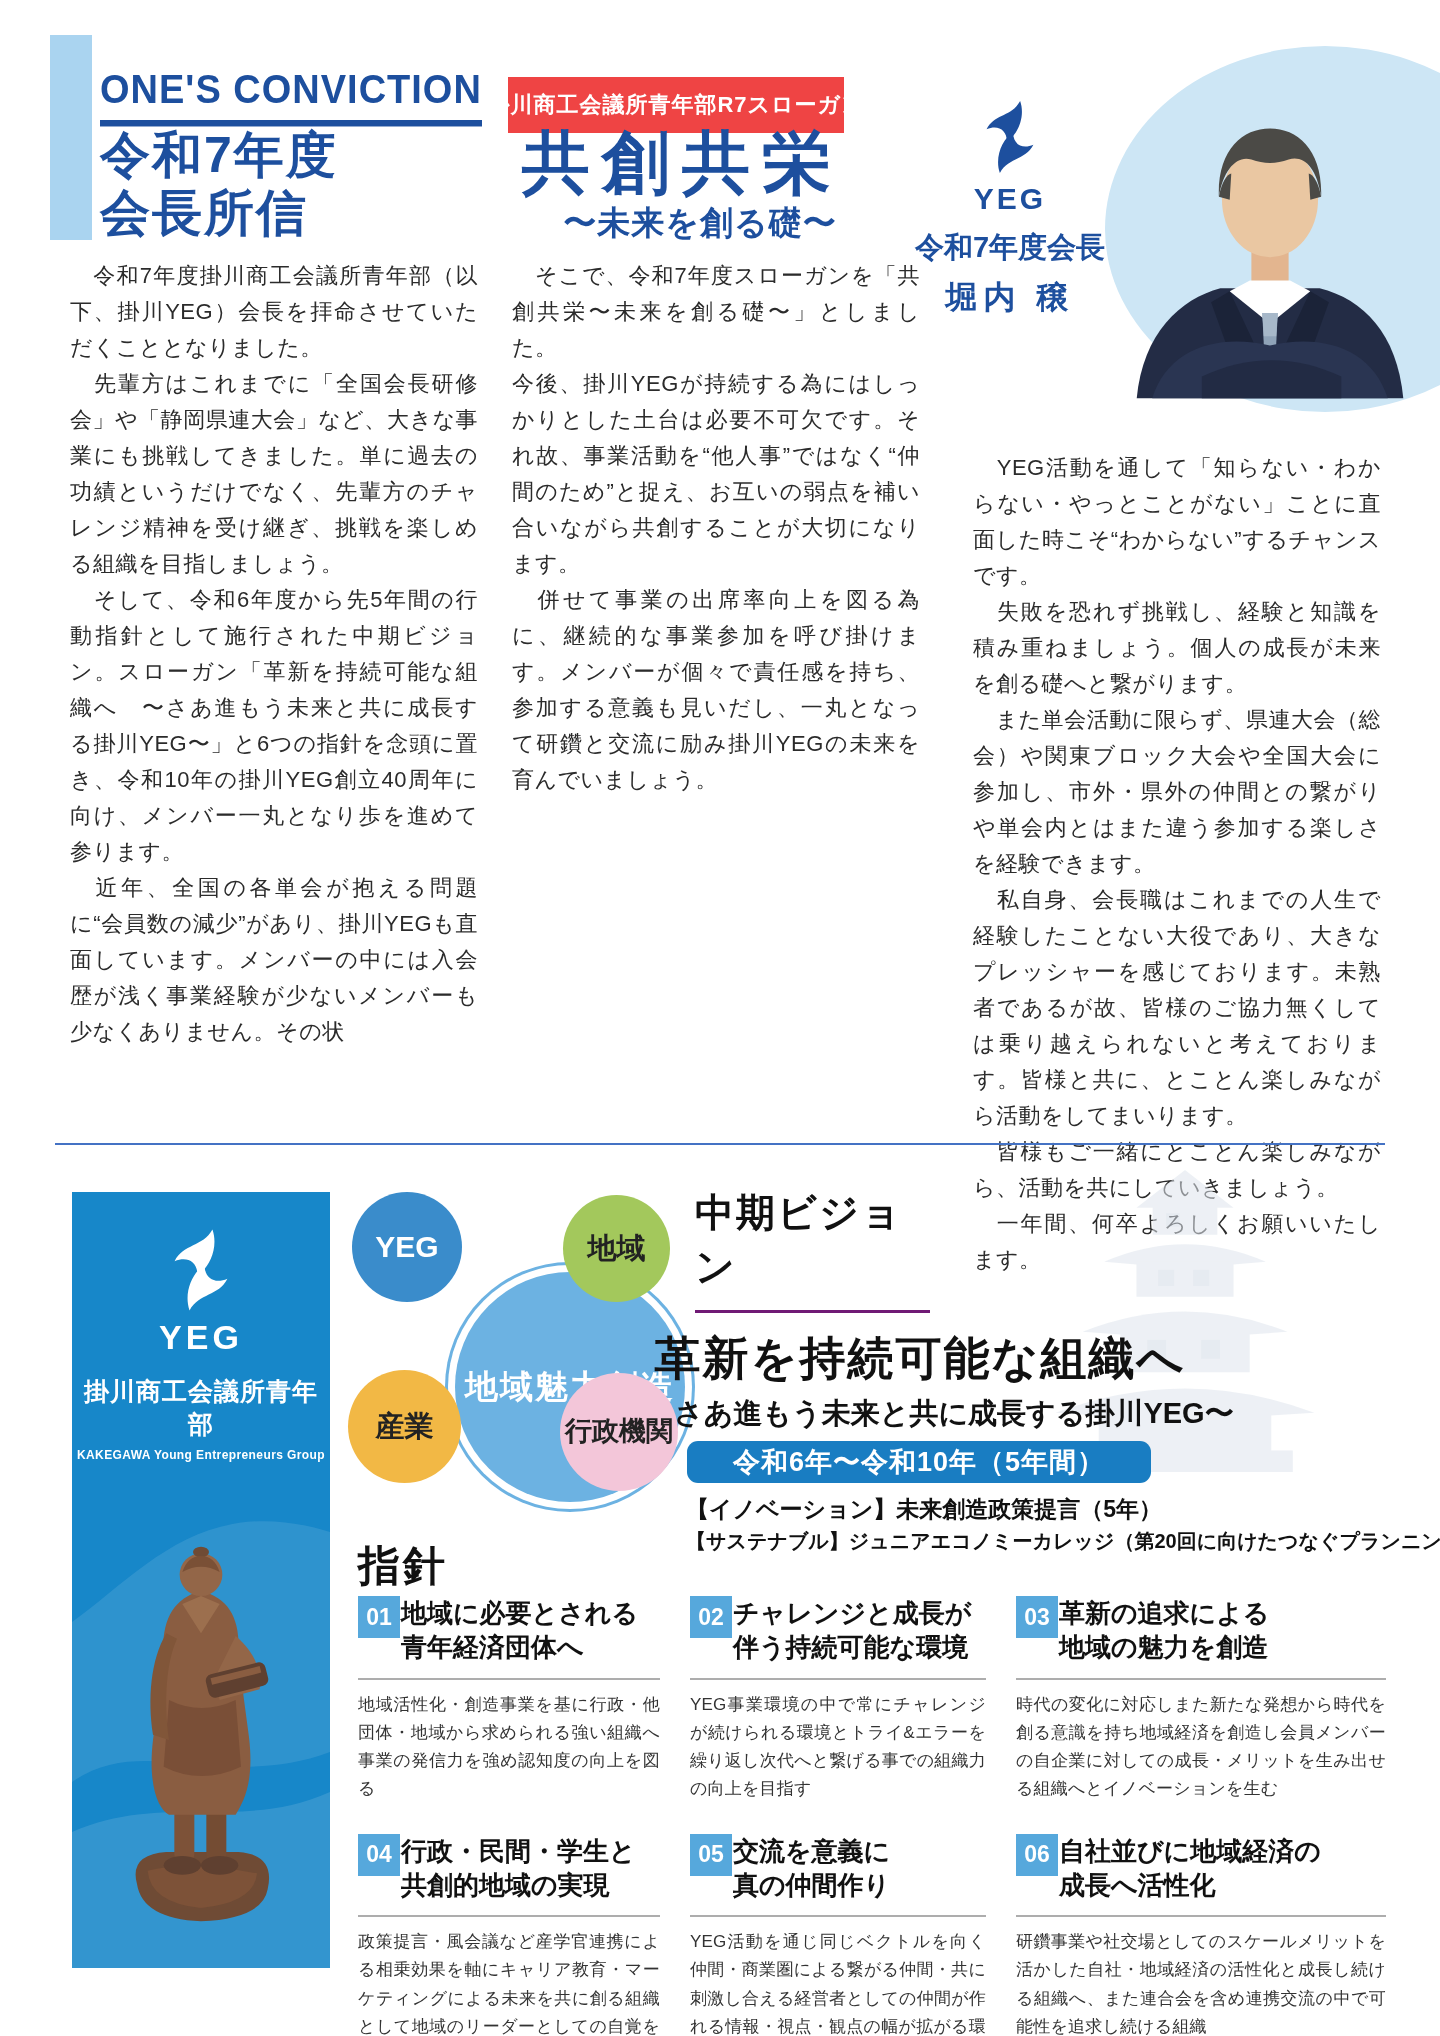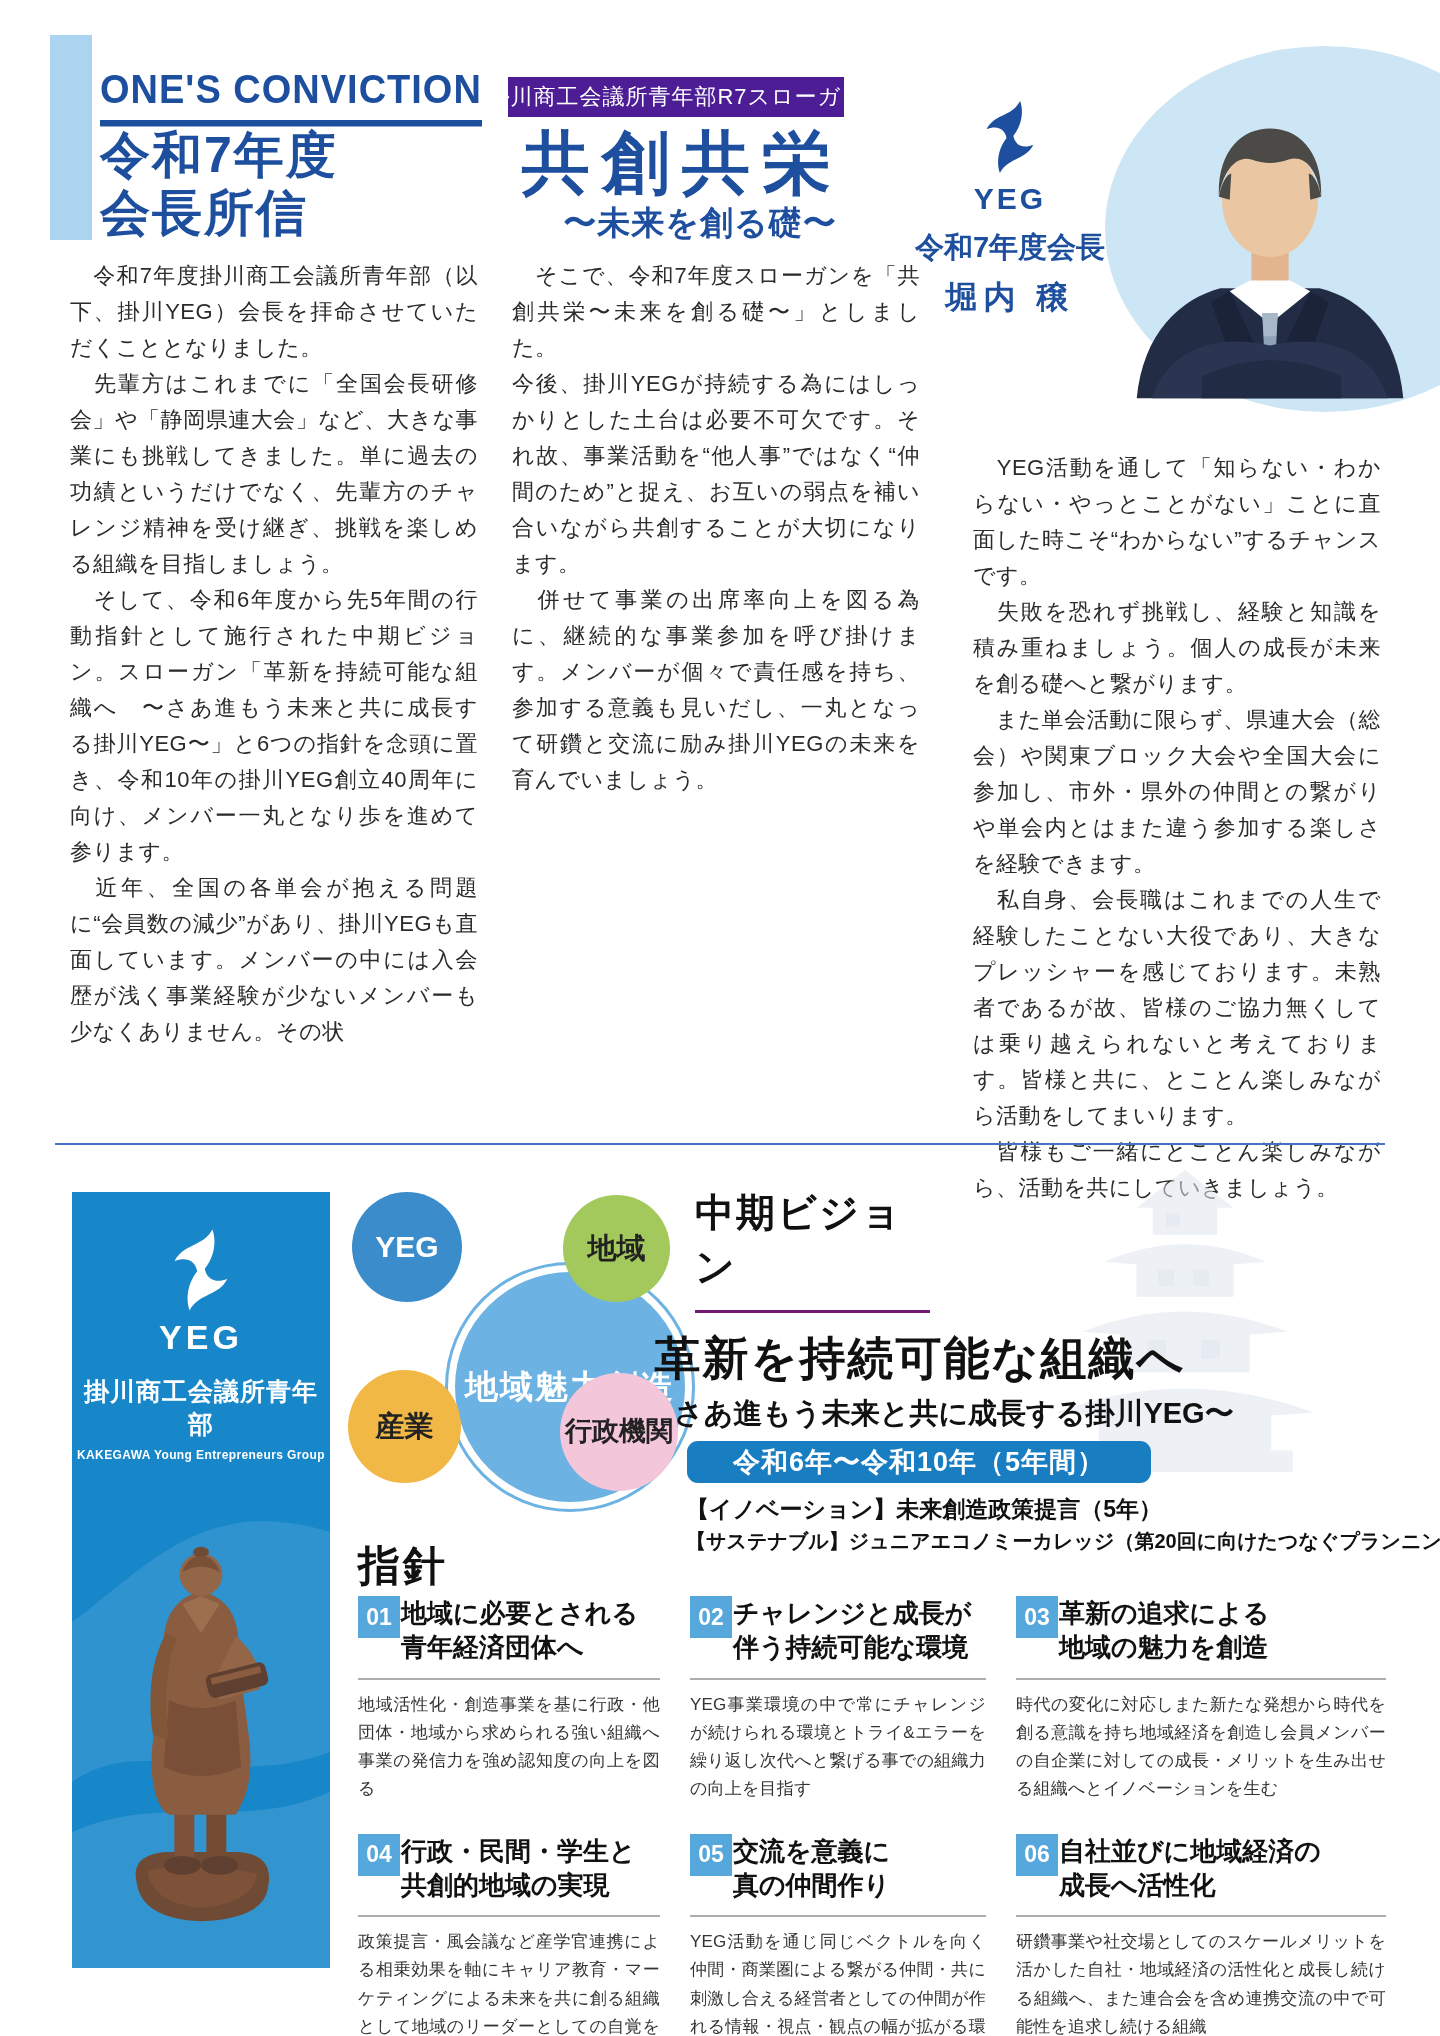--- a/index.html
+++ b/index.html
@@ -12,22 +12,22 @@
 
   
   .accent-rect{left:50px;top:35px;width:42px;height:205px;background:#aad4f0;}
   .eyebrow{
     left:100px;top:66px;font-size:38px;font-weight:800;letter-spacing:1px;
     color:#1d4f9e;border-bottom:6px solid #1d4f9e;padding-bottom:7px;
     transform:scaleY(1.08);transform-origin:left top;white-space:nowrap;
   }
   .page-title{left:100px;top:126px;font-size:50px;font-weight:900;color:#1d4f9e;line-height:1.16;letter-spacing:2px;}
   .slogan-banner{
-    left:508px;top:77px;width:336px;height:40px;background:#4c1d95;color:#fff;
-    font-size:22px;font-weight:400;display:flex;align-items:center;justify-content:center;
+    left:508px;top:77px;width:336px;height:56px;background:#ef4444;color:#fff;
+    font-size:22px;font-weight:700;display:flex;align-items:center;justify-content:center;
     letter-spacing:1px;white-space:nowrap;
   }
   .slogan-main{
     left:498px;top:118px;width:356px;text-align:center;color:#1d4f9e;
     font-size:68px;font-weight:900;letter-spacing:0.18em;text-indent:0.18em;white-space:nowrap;
   }
   .slogan-sub{
     left:502px;top:201px;width:396px;text-align:center;color:#1d4f9e;
     font-size:33px;font-weight:900;letter-spacing:1px;white-space:nowrap;
   }
@@ -164,20 +164,21 @@
     <p>　そこで、令和7年度スローガンを「共創共栄〜未来を創る礎〜」としました。</p>
     <p>今後、掛川YEGが持続する為にはしっかりとした土台は必要不可欠です。それ故、事業活動を“他人事”ではなく“仲間のため”と捉え、お互いの弱点を補い合いながら共創することが大切になります。</p>
     <p>　併せて事業の出席率向上を図る為に、継続的な事業参加を呼び掛けます。メンバーが個々で責任感を持ち、参加する意義も見いだし、一丸となって研鑽と交流に励み掛川YEGの未来を育んでいましょう。</p>
   </div>
   <div class="abs col col3">
     <p>　YEG活動を通して「知らない・わからない・やっとことがない」ことに直面した時こそ“わからない”するチャンスです。</p>
     <p>　失敗を恐れず挑戦し、経験と知識を積み重ねましょう。個人の成長が未来を創る礎へと繋がります。</p>
     <p>　また単会活動に限らず、県連大会（総会）や関東ブロック大会や全国大会に参加し、市外・県外の仲間との繋がりや単会内とはまた違う参加する楽しさを経験できます。</p>
     <p>　私自身、会長職はこれまでの人生で経験したことない大役であり、大きなプレッシャーを感じております。未熟者であるが故、皆様のご協力無くしては乗り越えられないと考えております。皆様と共に、とことん楽しみながら活動をしてまいります。</p>
     <p>　皆様もご一緒にとことん楽しみながら、活動を共にしていきましょう。</p>
+    <p>　一年間、何卒よろしくお願いいたします。</p>
   </div>
 
   <div class="abs section-divider"></div>
 
   <div class="abs sidebar">
     <svg class="swoosh" viewBox="0 0 258 776" preserveAspectRatio="none" aria-hidden="true">
       <path d="M0,430 C70,380 130,300 258,340 L258,560 C150,600 70,540 0,590 Z" fill="#ffffff" opacity="0.10"></path>
       <path d="M0,640 C90,600 170,640 258,600 L258,776 L0,776 Z" fill="#ffffff" opacity="0.12"></path>
     </svg>
     <div class="sidebar-inner">

